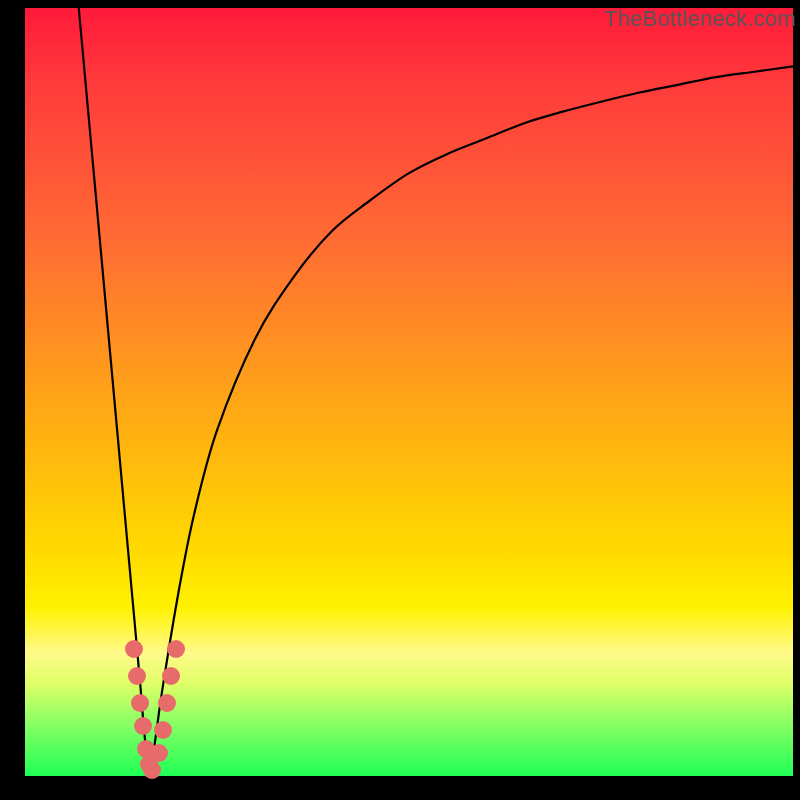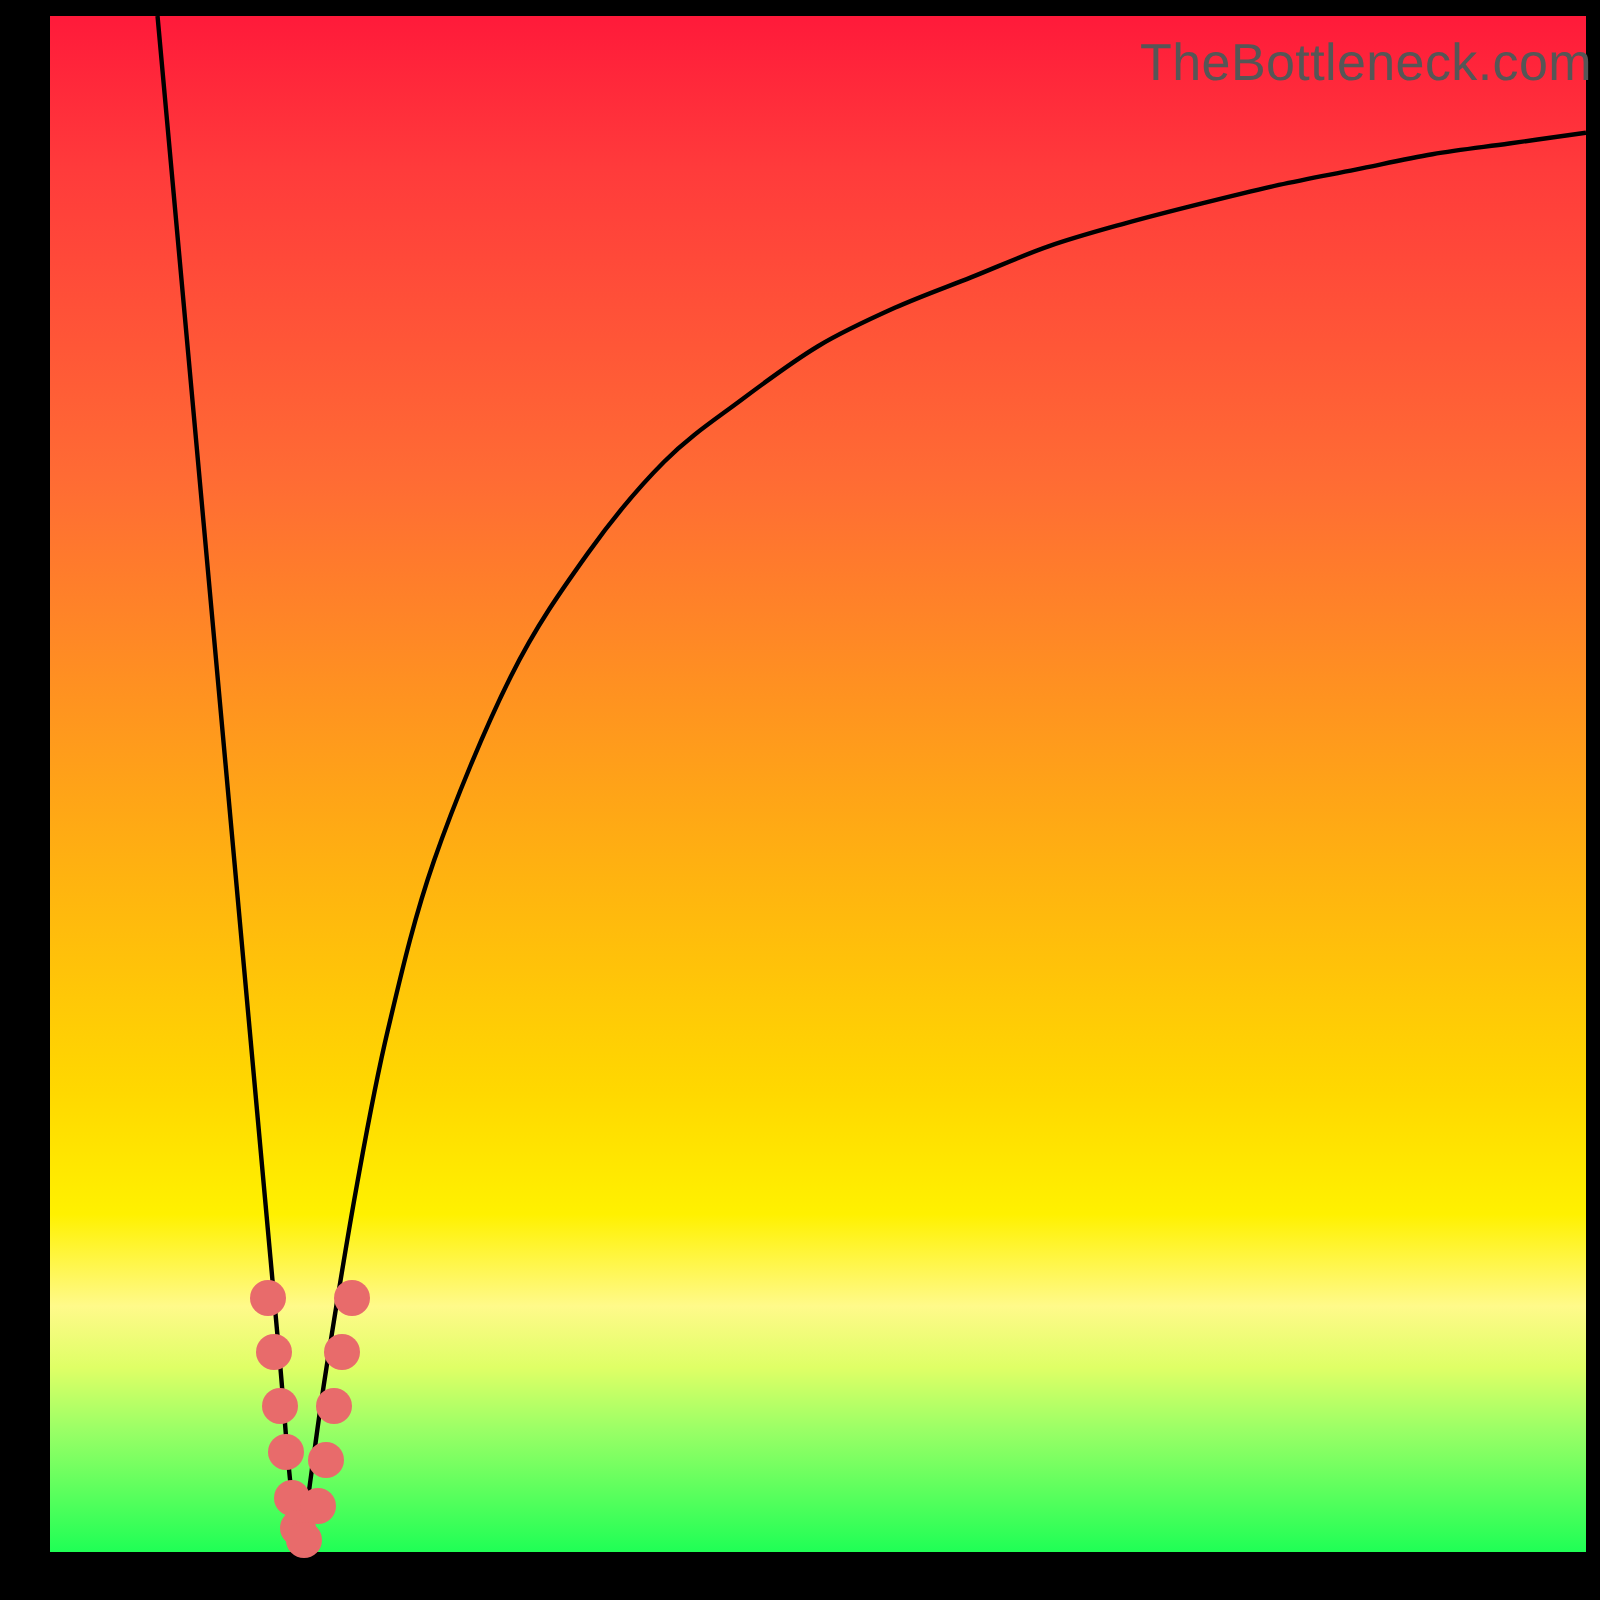--- a/index.html
+++ b/index.html
@@ -38,24 +38,24 @@
   .marker {
     position: absolute;
     width: 18px;
     height: 18px;
     border-radius: 50%;
     background: #e86b6b;
     transform: translate(-50%, -50%);
   }
   .watermark {
     position: absolute;
-    top: 16px;
+    top: 6px;
     right: 4px;
     color: #565656;
-    font-size: 26px;
+    font-size: 22px;
     font-weight: 500;
     letter-spacing: 0.2px;
   }
   svg.curve {
     position: absolute;
     inset: 0;
   }
 </style>
 </head>
 <body>

